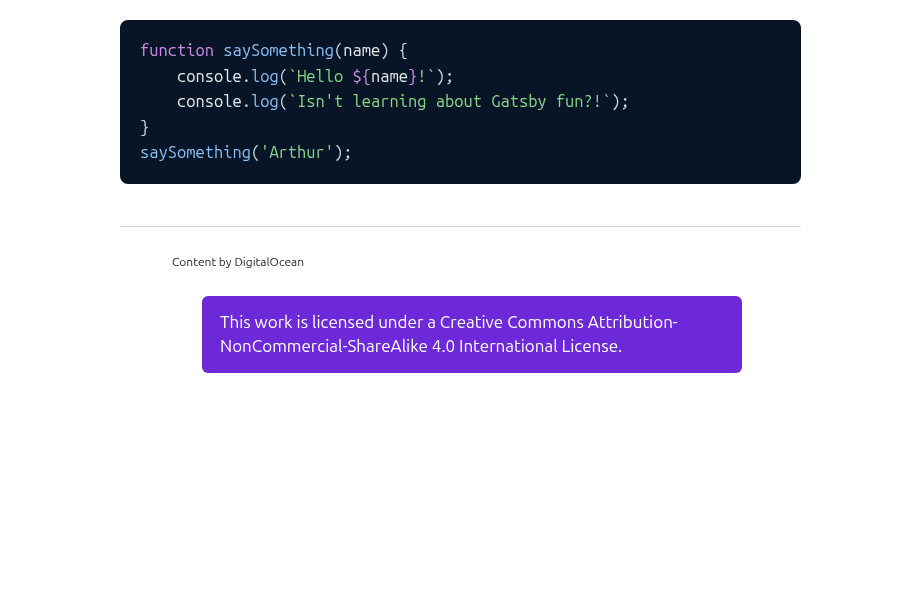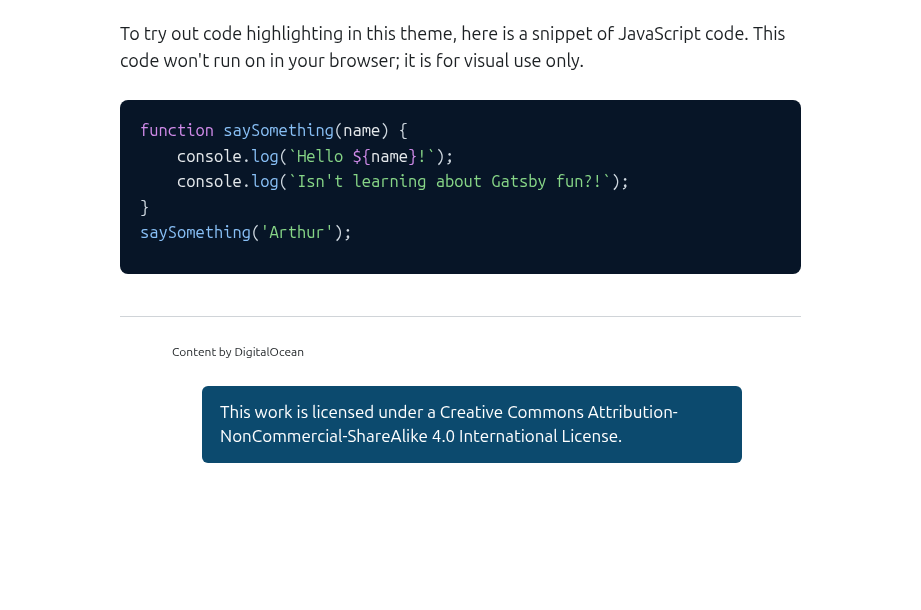--- a/index.html
+++ b/index.html
@@ -22,21 +22,21 @@
   }
   .intro {
     font-size: 18px;
     line-height: 1.5;
     color: #1c2023;
     margin: 0 0 26px 0;
   }
   .code-block {
     background: #071527;
     border-radius: 8px;
-    padding: 18px 20px 28px 20px;
+    padding: 18px 20px 18px 20px;
     font-family: "Ubuntu Mono", "Consolas", "Monaco", monospace;
     font-size: 16.5px;
     line-height: 1.55;
     white-space: pre;
     overflow-x: auto;
     margin: 0 0 42px 0;
   }
   .tok-keyword { color: #cf8ae8; }
   .tok-funcname { color: #88bff5; }
   .tok-punct { color: #cfd8e0; }
@@ -54,35 +54,34 @@
   }
   .footer {
     padding-left: 52px;
   }
   .footer-line {
     font-size: 12px;
     color: #1c2023;
     margin-bottom: 28px;
   }
   .license-box {
-    background: #0c4a6e;
+    background: #6d28d9;
     color: #fff;
     border-radius: 6px;
     padding: 14px 18px;
     font-size: 17px;
     line-height: 1.45;
     margin-left: 30px;
     max-width: 540px;
   }
 </style>
 </head>
 <body>
 
 <div class="container">
-  <p class="intro">To try out code highlighting in this theme, here is a snippet of JavaScript code. This code won't run on in your browser; it is for visual use only.</p>
 
   <pre class="code-block" id="code-sample"><span class="tok-keyword">function</span><span class="tok-plain"> </span><span class="tok-funcname">saySomething</span><span class="tok-punct">(</span><span class="tok-param">name</span><span class="tok-punct">)</span><span class="tok-plain"> </span><span class="tok-punct">{</span>
 <span class="tok-plain">    </span><span class="tok-object">console</span><span class="tok-punct">.</span><span class="tok-method">log</span><span class="tok-punct">(</span><span class="tok-string">`Hello </span><span class="tok-interp">${</span><span class="tok-interpvar">name</span><span class="tok-interp">}</span><span class="tok-string">!`</span><span class="tok-punct">)</span><span class="tok-punct">;</span>
 <span class="tok-plain">    </span><span class="tok-object">console</span><span class="tok-punct">.</span><span class="tok-method">log</span><span class="tok-punct">(</span><span class="tok-string">`Isn't learning about Gatsby fun?!`</span><span class="tok-punct">)</span><span class="tok-punct">;</span>
 <span class="tok-punct">}</span>
 <span class="tok-funcname">saySomething</span><span class="tok-punct">(</span><span class="tok-string">'Arthur'</span><span class="tok-punct">)</span><span class="tok-punct">;</span></pre>
 
   <hr class="sep">
 
   <div class="footer">

